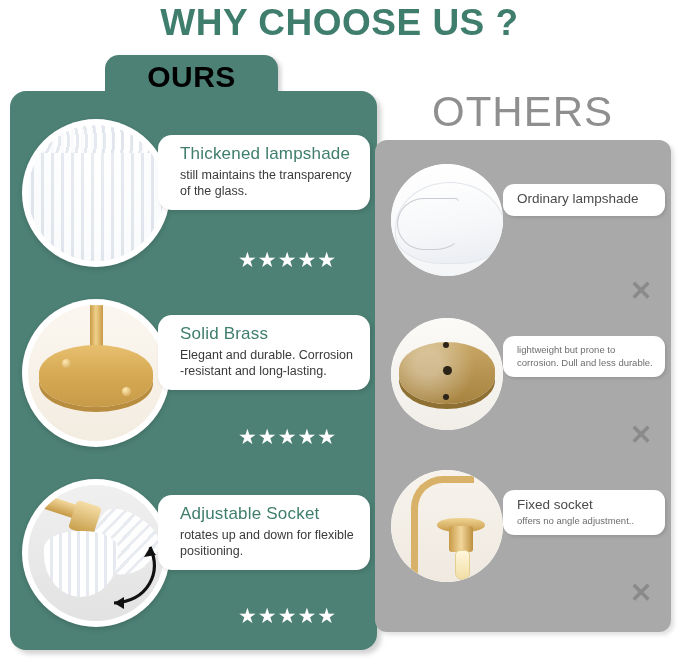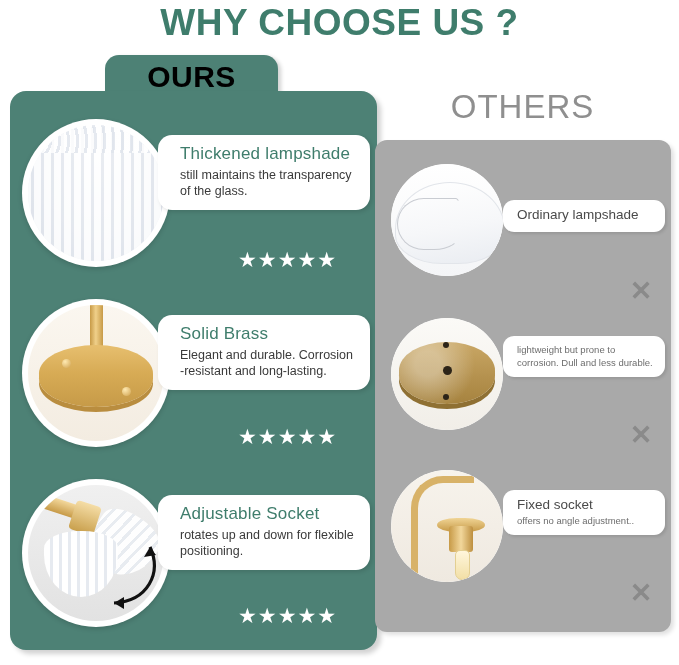--- a/index.html
+++ b/index.html
@@ -11,21 +11,21 @@
 
   
   .ours-tab{position:absolute;left:105px;top:55px;width:173px;height:48px;
     background:#4d8175;border-radius:14px 14px 0 0;
     box-shadow:3px 2px 4px rgba(0,0,0,.18);}
   .ours-tab span{display:block;text-align:center;line-height:44px;
     color:#000000;font-size:30px;font-weight:700;letter-spacing:.5px;}
 
   
   .others-label{position:absolute;left:375px;top:88px;width:295px;text-align:center;
-    font-size:33px;font-weight:400;color:#8f8f8f;letter-spacing:1px;}
+    font-size:42px;font-weight:400;color:#8f8f8f;letter-spacing:1px;}
 
   
   .panel-ours{position:absolute;left:10px;top:91px;width:367px;height:559px;
     background:#4d8175;border-radius:16px;
     box-shadow:4px 4px 5px rgba(0,0,0,.18);}
   .panel-others{position:absolute;left:375px;top:140px;width:296px;height:492px;
     background:#a9a9a9;border-radius:12px;
     box-shadow:3px 3px 4px rgba(0,0,0,.12);}
 
   
@@ -192,21 +192,21 @@
 
   <div class="panel-others">
 
     <div>
       <div class="x-circle" style="top:24px;">
         <div class="x-photo" style="background:linear-gradient(180deg,#ffffff,#f4f5f7);">
           <div class="dome"></div>
             <div class="dome-rim"></div>
         </div>
       </div>
-      <div class="x-card" style="top:44px;margin-top:16px;">
+      <div class="x-card" style="top:44px;">
         <h4>Ordinary lampshade</h4>
       </div>
       <div class="xmark" style="left:253px;top:138px;">✕</div>
     </div>
 
     <div>
       <div class="x-circle" style="top:178px;">
         <div class="x-photo" style="background:linear-gradient(180deg,#fbfaf7,#f1eee8);">
           <div class="dull-disc"></div>
           <div class="dull-hole" style="left:52px;top:48px;"></div>

